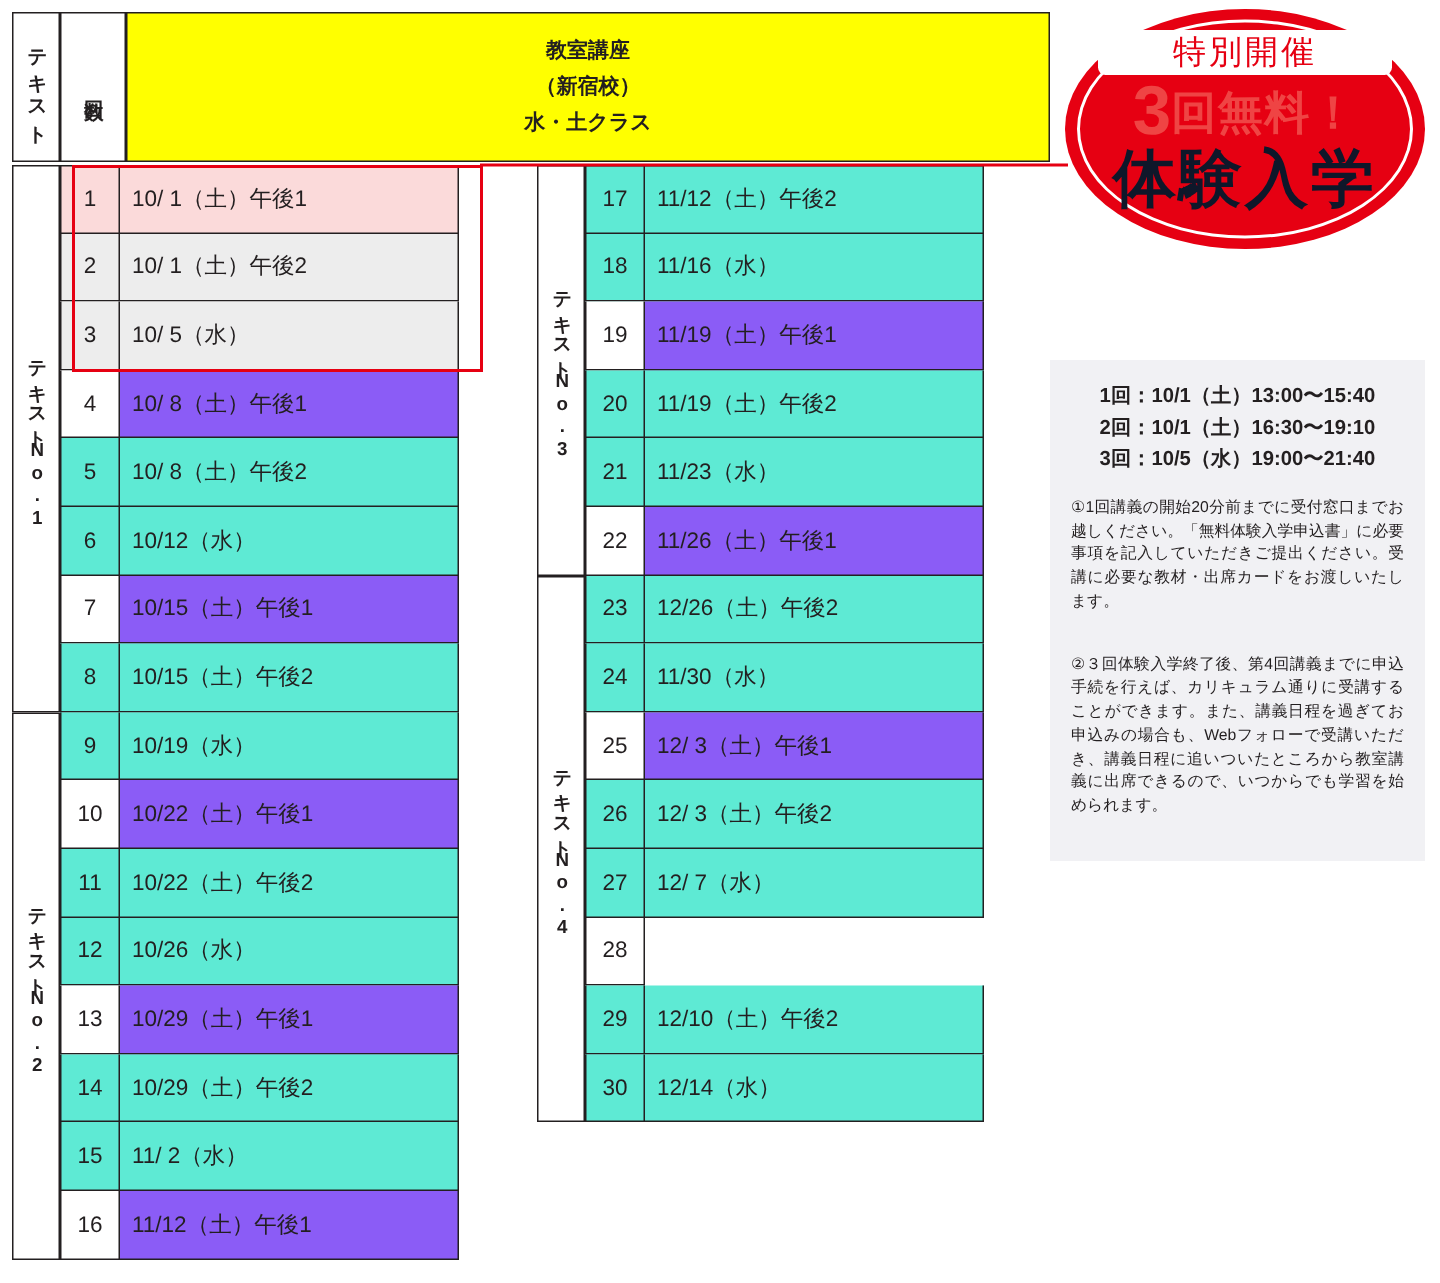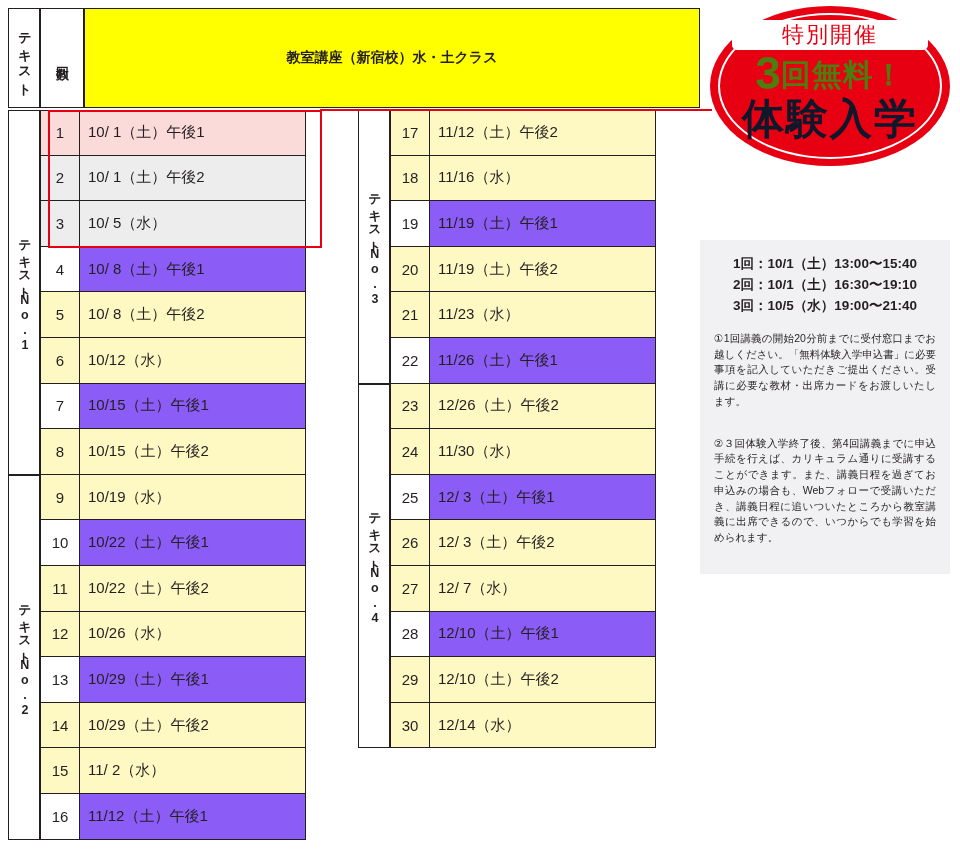--- a/index.html
+++ b/index.html
@@ -37,21 +37,21 @@
     width: 44px;
     writing-mode: vertical-rl;
     text-orientation: upright;
     font-size: 13px;
     letter-spacing: 2px;
     font-weight: 600;
   }
   .hdr-title {
     flex: 1;
     background: #ffff00;
-    flex-direction: row;
+    flex-direction: column;
     font-size: 14px;
     line-height: 1.7;
     font-weight: 600;
   }
   .hdr-title span { display: block; text-align: center; }
 
   
   .col {
     position: absolute;
     display: flex;
@@ -90,21 +90,21 @@
     border: 1px solid #231f20;
     border-top: none;
     border-left: none;
     display: flex; align-items: center;
     padding-left: 8px;
     font-size: 15px;
     background: #8b5cf6;
     white-space: pre;
   }
   .row:first-child .date { border-top: 1px solid #231f20; }
-  .row.alt .num, .row.alt .date { background: #fef9c3; }
+  .row.alt .num, .row.alt .date { background: #5eead4; }
   .row.hl .num, .row.hl .date { background: #fbdada; }
   .row.hl.alt .num, .row.hl.alt .date { background: #ededed; }
 
   
   .red-frame {
     position: absolute;
     border: 2.5px solid #e60012;
     pointer-events: none;
   }
   .red-connector {
@@ -137,21 +137,21 @@
     border-radius: 5px;
     display: flex; align-items: center; justify-content: center;
     color: #e60012;
     font-size: 22px;
     font-weight: 400;
     letter-spacing: 2px;
   }
   .badge-l2 {
     position: absolute; left: 0; top: 44px; width: 240px;
     text-align: center;
-    color: #4d7c0f;
+    color: #ef4444;
     font-weight: 700;
     line-height: 1;
   }
   .badge-l2 .big { font-size: 46px; vertical-align: -4px; }
   .badge-l2 .mid { font-size: 30px; letter-spacing: 1px; }
   .badge-l3 {
     position: absolute; left: 0; top: 92px; width: 240px;
     text-align: center;
     color: #0f172a;
     font-weight: 700;
@@ -317,21 +317,20 @@
         <div class="row alt">
           <div class="num">26</div>
           <div class="date">12/ 3（土）午後2</div>
         </div>
         <div class="row alt">
           <div class="num">27</div>
           <div class="date">12/ 7（水）</div>
         </div>
         <div class="row">
           <div class="num">28</div>
-          <div class="date">12/10（土）午後1</div>
         </div>
         <div class="row alt">
           <div class="num">29</div>
           <div class="date">12/10（土）午後2</div>
         </div>
         <div class="row alt">
           <div class="num">30</div>
           <div class="date">12/14（水）</div>
         </div>
       </div>

